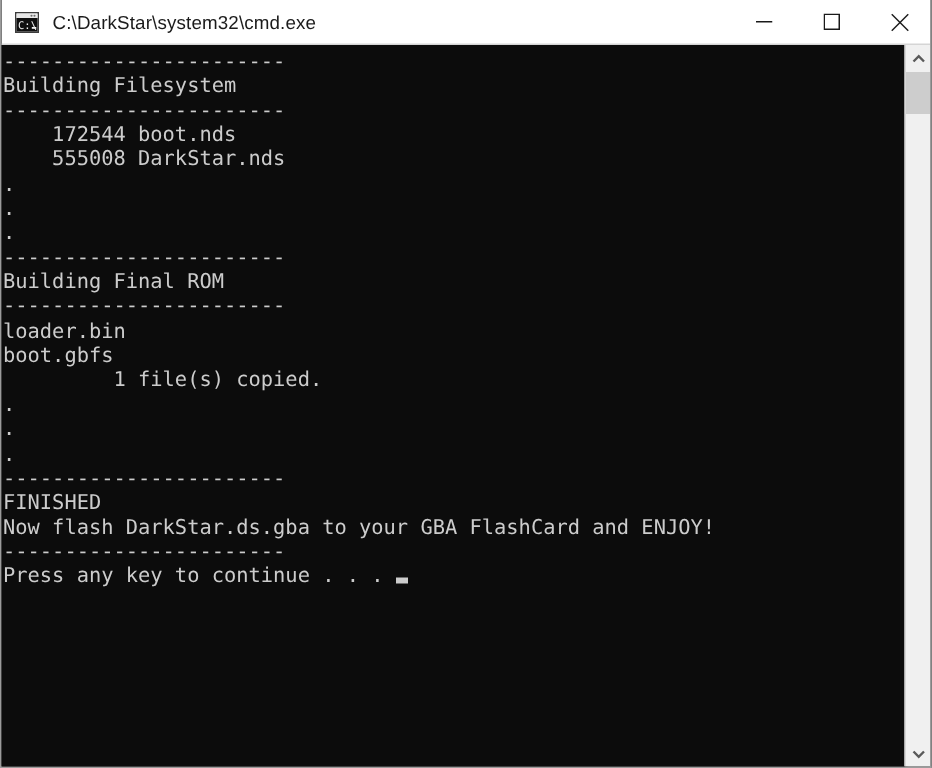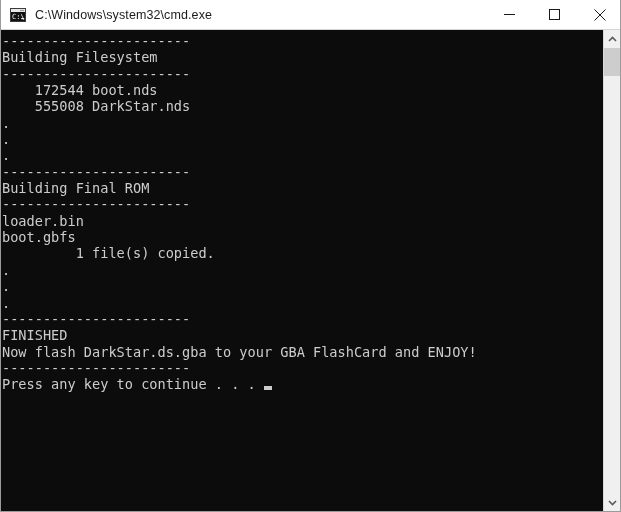--- a/index.html
+++ b/index.html
@@ -153,21 +153,21 @@
         <rect x="0.5" y="1.5" width="15" height="13" fill="#ffffff" stroke="#3c3c3c" stroke-width="1"></rect>
         <rect x="1" y="2" width="14" height="3" fill="#e8e8e8"></rect>
         <circle cx="11" cy="3.5" r="0.7" fill="#6d6d6d"></circle>
         <circle cx="13" cy="3.5" r="0.7" fill="#6d6d6d"></circle>
         <rect x="1" y="5" width="14" height="9" fill="#101010"></rect>
         <text x="2" y="12" font-family="'DejaVu Sans Mono', monospace" font-size="7" fill="#f2f2f2">C:\</text>
         <rect x="11.2" y="11" width="3" height="1.2" fill="#f2f2f2"></rect>
       </svg>
     </div>
 
-    <div id="title-text">C:\Windows\system32\cmd.exe</div>
+    <div id="title-text">C:\DarkStar\system32\cmd.exe</div>
 
     <div class="winbtn">
       <svg width="11" height="11" viewBox="0 0 11 11">
         <line x1="0" y1="5.5" x2="11" y2="5.5" stroke="#1a1a1a" stroke-width="1"></line>
       </svg>
     </div>
     <div class="winbtn">
       <svg width="11" height="11" viewBox="0 0 11 11">
         <rect x="0.5" y="0.5" width="10" height="10" fill="none" stroke="#1a1a1a" stroke-width="1"></rect>
       </svg>

